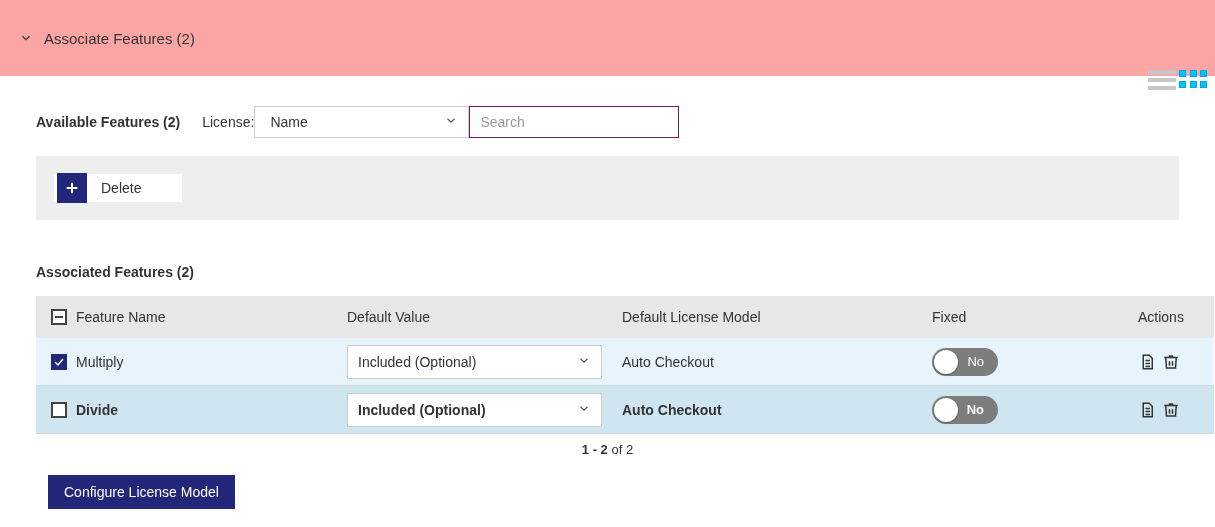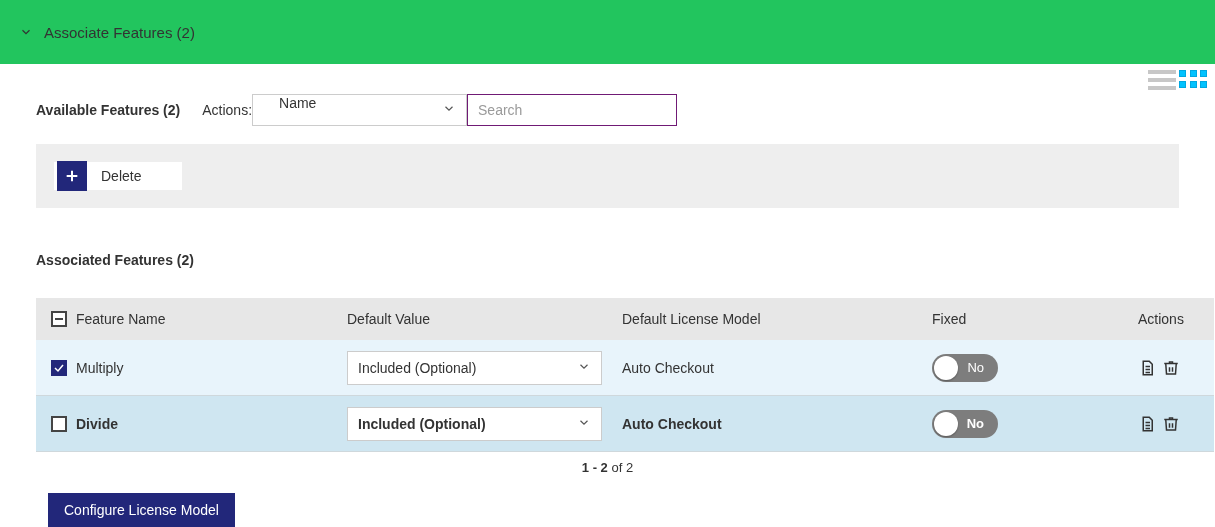--- a/index.html
+++ b/index.html
@@ -1,63 +1,63 @@
 <!DOCTYPE html>
 <html><head>
 <meta charset="utf-8">
 <style>
   * { box-sizing: border-box; }
   html, body { margin: 0; padding: 0; font-family: Arial, Helvetica, sans-serif; font-size: 14px; color: #333; background: #fff; }
   .page { width: 1215px; min-height: 527px; position: relative; }
 
   
-  .header-bar { background: #22c55e; height: 64px; display: flex; align-items: center; padding: 0 18px; }
+  .header-bar { background: #fca5a5; height: 76px; display: flex; align-items: center; padding: 0 18px; }
   .header-bar .chev { width: 16px; height: 16px; display: inline-flex; align-items: center; justify-content: center; margin-right: 10px; color:#333; }
   .header-title { font-size: 15px; color:#333; }
 
   
   .view-toggle { position: absolute; right: 8px; top: 70px; display: flex; gap: 3px; }
   .view-icon { width: 28px; height: 20px; display: flex; flex-direction: column; justify-content: space-between; }
   .view-icon.list .row { height: 4px; background: #bdbdbd; }
   .view-icon.grid { flex-direction: row; flex-wrap: wrap; gap: 2px; }
   .view-icon.grid .cell { width: 7px; height: 7px; background: #00c2ff; border:1px solid #00a8e0; }
   .view-icon.list.muted .row { background:#c7c7c7; }
 
   
   .avail-row { display: flex; align-items: center; padding: 30px 36px 0 36px; }
   .avail-label { font-weight: bold; font-size: 14px; }
   .search-label { font-size: 14px; margin-left: 22px; }
-  .select-wrap { position: relative; width: 215px; height: 32px; border: 1px solid #ccc; background: #fff; display: flex; padding: 0 26px; color:#333; }
+  .select-wrap { position: relative; width: 215px; height: 32px; border: 1px solid #ccc; background: #fff; display: flex; align-items: center; padding: 0 15px; color:#333; }
   .select-wrap .chev-d { position: absolute; right: 10px; top: 50%; transform: translateY(-50%); color:#555; }
   .search-input { width: 210px; height: 32px; border: 1px solid #701a75; padding: 0 10px; color:#333; font-size:14px; font-family:inherit; }
   .search-input::placeholder { color: #9a9a9a; }
   .spacer { flex: 1; }
   .add-feature-btn { display: inline-flex; align-items: center; background: #22277a; color: #fff; border: 1px solid #22277a; height: 34px; padding: 0; font-size: 14px; cursor: pointer; }
   .add-feature-btn .plus-box { width: 34px; height: 34px; background: #fff; color:#22277a; display: flex; align-items: center; justify-content: center; }
   .add-feature-btn .lbl { padding: 0 14px; }
   .plus-svg { width: 16px; height: 16px; }
 
   
   .gray-strip { background: #eeeeee; margin: 18px 36px 0 36px; padding: 18px 18px; display: flex; gap: 12px; }
   .strip-btn { display: inline-flex; align-items: center; background: #fff; border: 1px solid #fff; height: 28px; padding: 0; }
   .strip-btn .plus-sq { width: 30px; height: 30px; background: #22277a; color:#fff; display:flex; align-items:center; justify-content:center; margin:2px; }
   .strip-btn .b-lbl { padding: 0 40px 0 12px; font-size:14px; color:#333; }
 
   
-  .assoc-label { font-weight: bold; font-size: 14px; padding: 44px 0 30px 36px; }
+  .assoc-label { font-weight: bold; font-size: 14px; padding: 44px 0 16px 36px; }
   .table { width: 1178px; margin-left: 36px; }
   .thead { background: #e7e7e7; display: flex; align-items: center; height: 42px; font-size:14px; color:#333; }
   .col-check { width: 36px; display:flex; align-items:center; justify-content:center; padding-left:10px; }
   .col-name { width: 275px; padding-left: 4px; }
   .col-default { width: 275px; }
   .col-model { width: 310px; }
   .col-fixed { width: 200px; }
   .col-actions { flex:1; padding-left: 6px; }
 
-  .trow { display: flex; align-items: center; height: 56px; border-bottom: 1px solid #cfd8dc; }
+  .trow { display: flex; align-items: center; height: 48px; border-bottom: 1px solid #cfd8dc; }
   .trow.sel { background: #e8f4fb; }
   .trow.hov { background: #cfe6f1; font-weight: bold; }
 
   .checkbox { width:16px; height:16px; border:2px solid #444; background:#fff; display:flex; align-items:center; justify-content:center; }
   .checkbox.checked { background:#22277a; border-color:#22277a; }
   .checkbox.indeterminate { background:#fff; }
   .checkbox .minus { width:8px; height:2px; background:#444; }
   .checkbox .tick svg { display:block; }
 
   .dv-select { position: relative; width: 255px; height: 34px; border:1px solid #ccc; background:#fff; display:flex; align-items:center; padding:0 10px; color:#333; }
@@ -102,21 +102,21 @@
         <div class="cell"></div>
       <div class="cell"></div>
         <div class="cell"></div>
         <div class="cell"></div>
     </div>
   </div>
 
   
   <div class="avail-row">
     <span class="avail-label">Available Features (2)</span>
-    <span class="search-label">Actions:</span>
+    <span class="search-label">License:</span>
     <div class="select-wrap">
       <span>Name</span>
       <span class="chev-d">
         <svg width="14" height="14" viewBox="0 0 24 24" fill="none" stroke="#555" stroke-width="2">
             <polyline points="6 9 12 15 18 9"></polyline>
           </svg>
       </span>
     </div>
     <input class="search-input" type="text" placeholder="Search" style="">
     <div class="spacer"></div>

